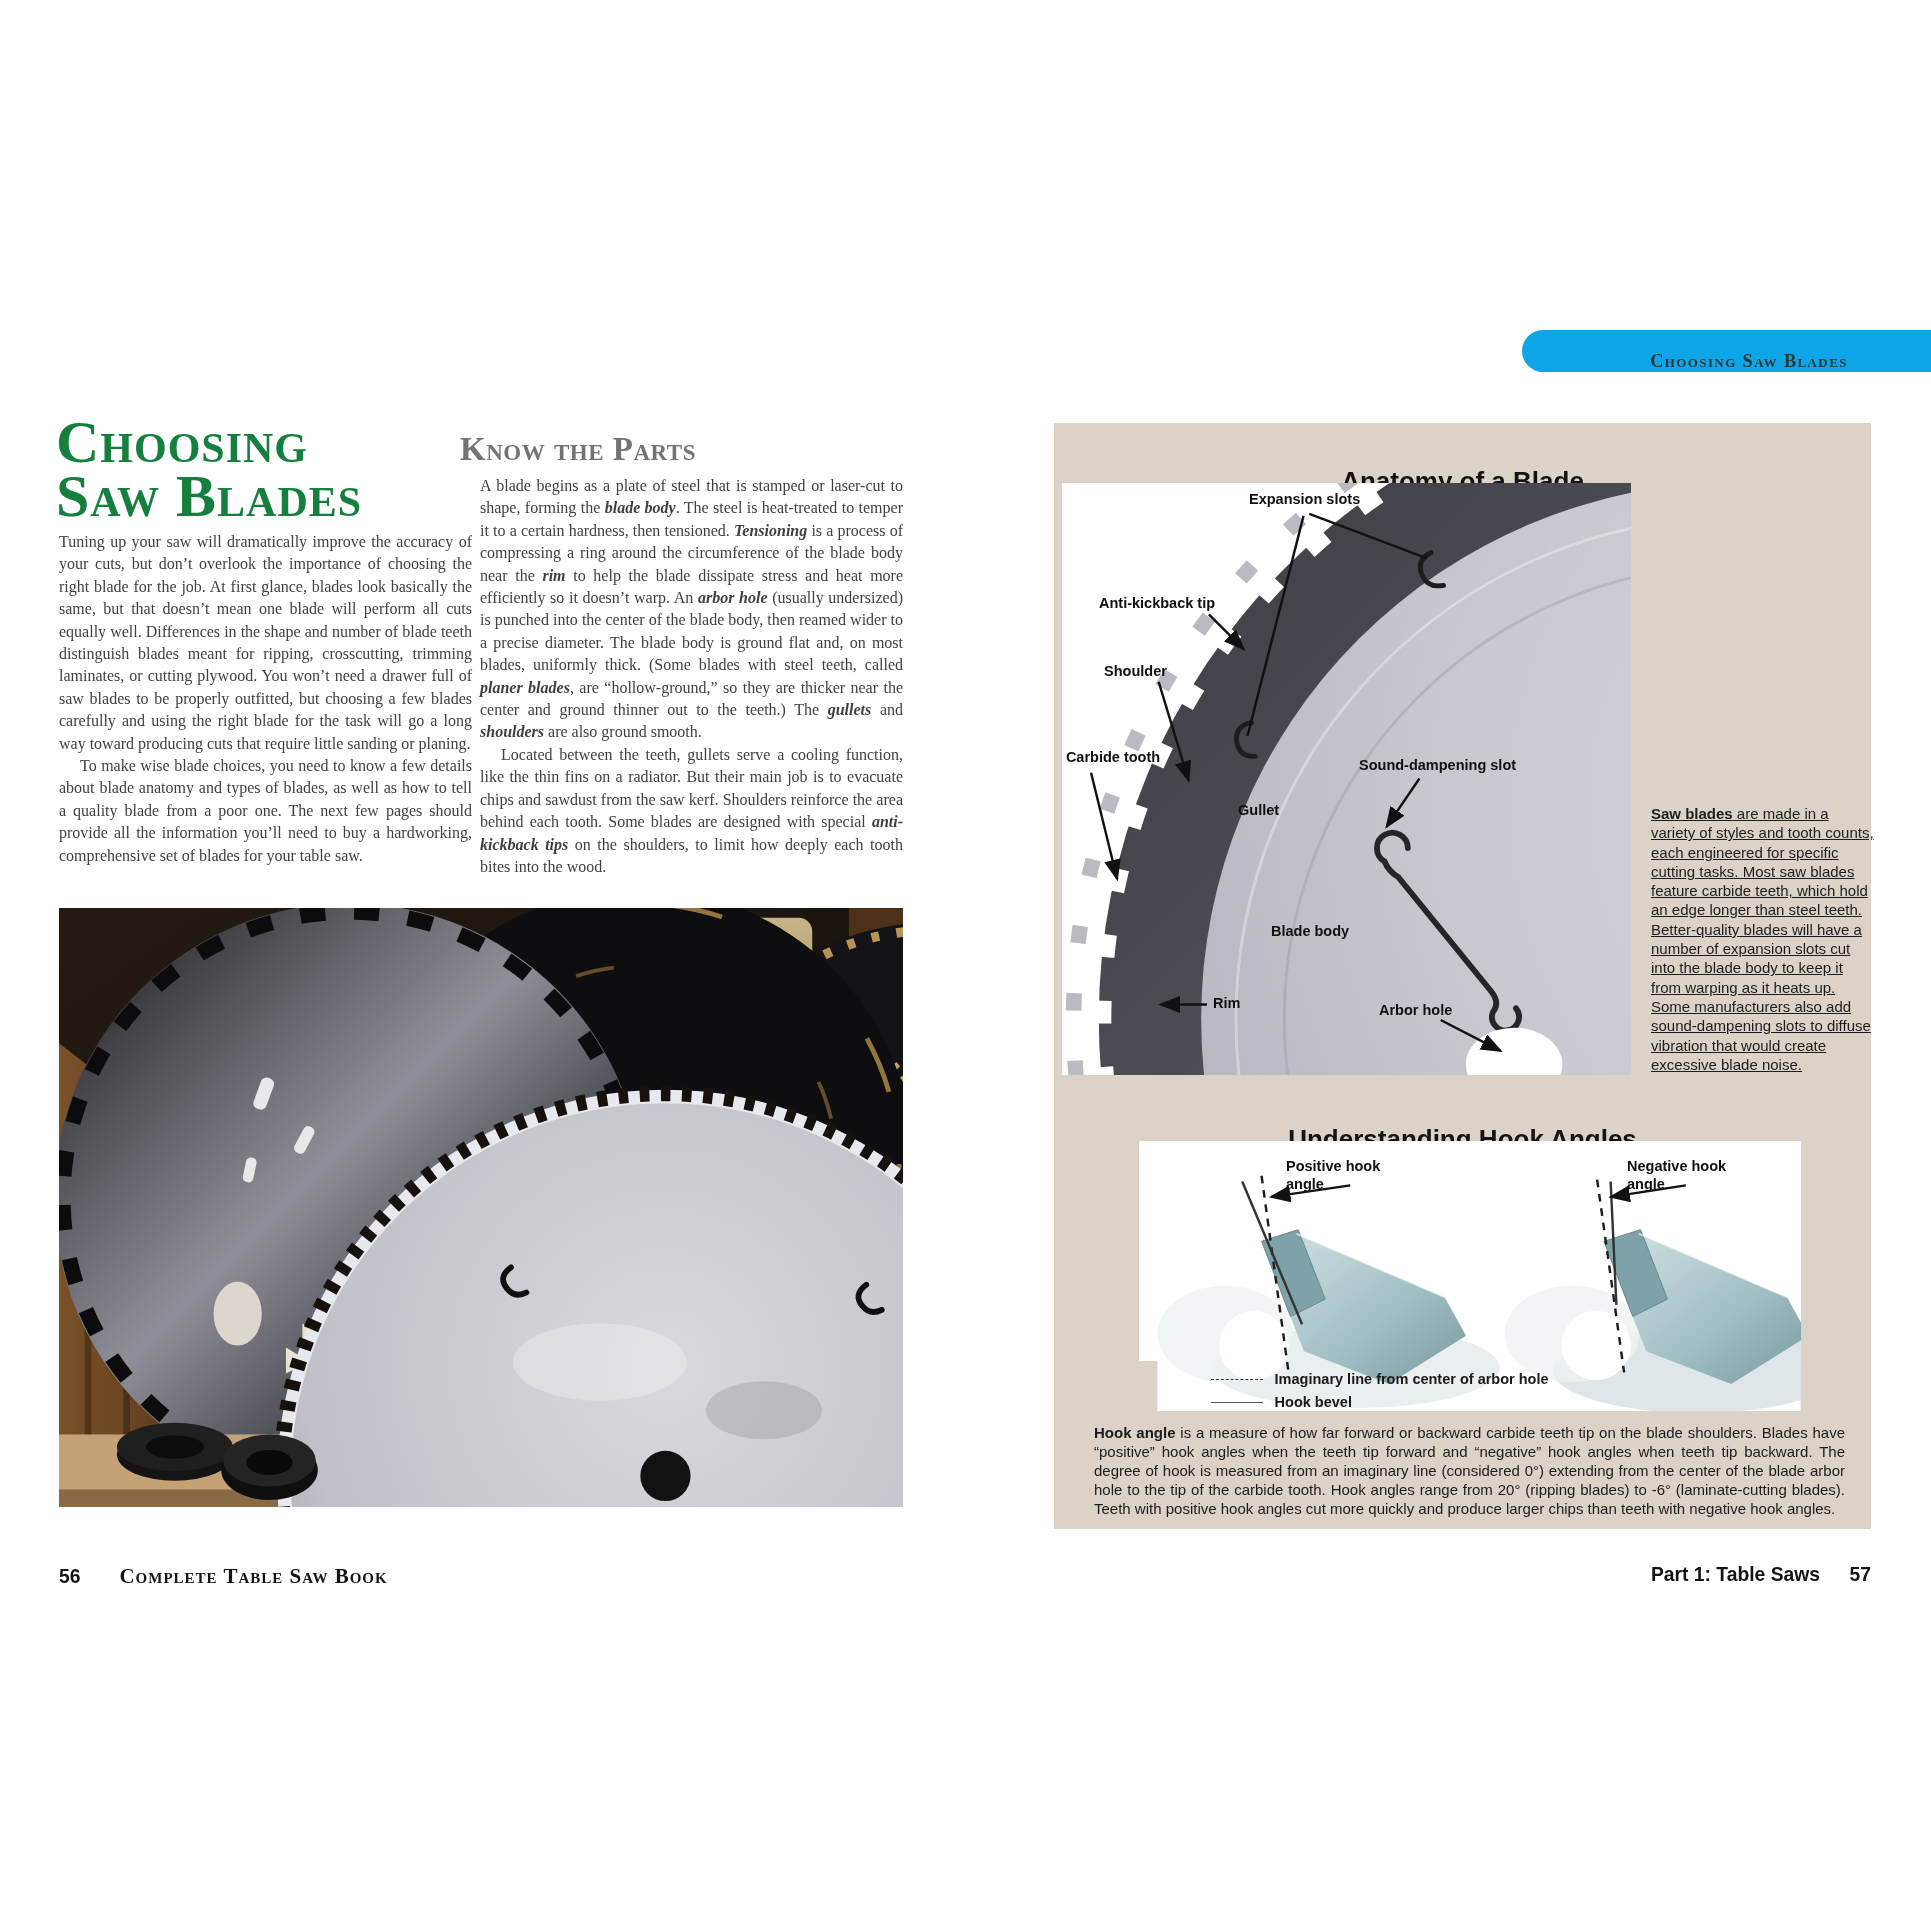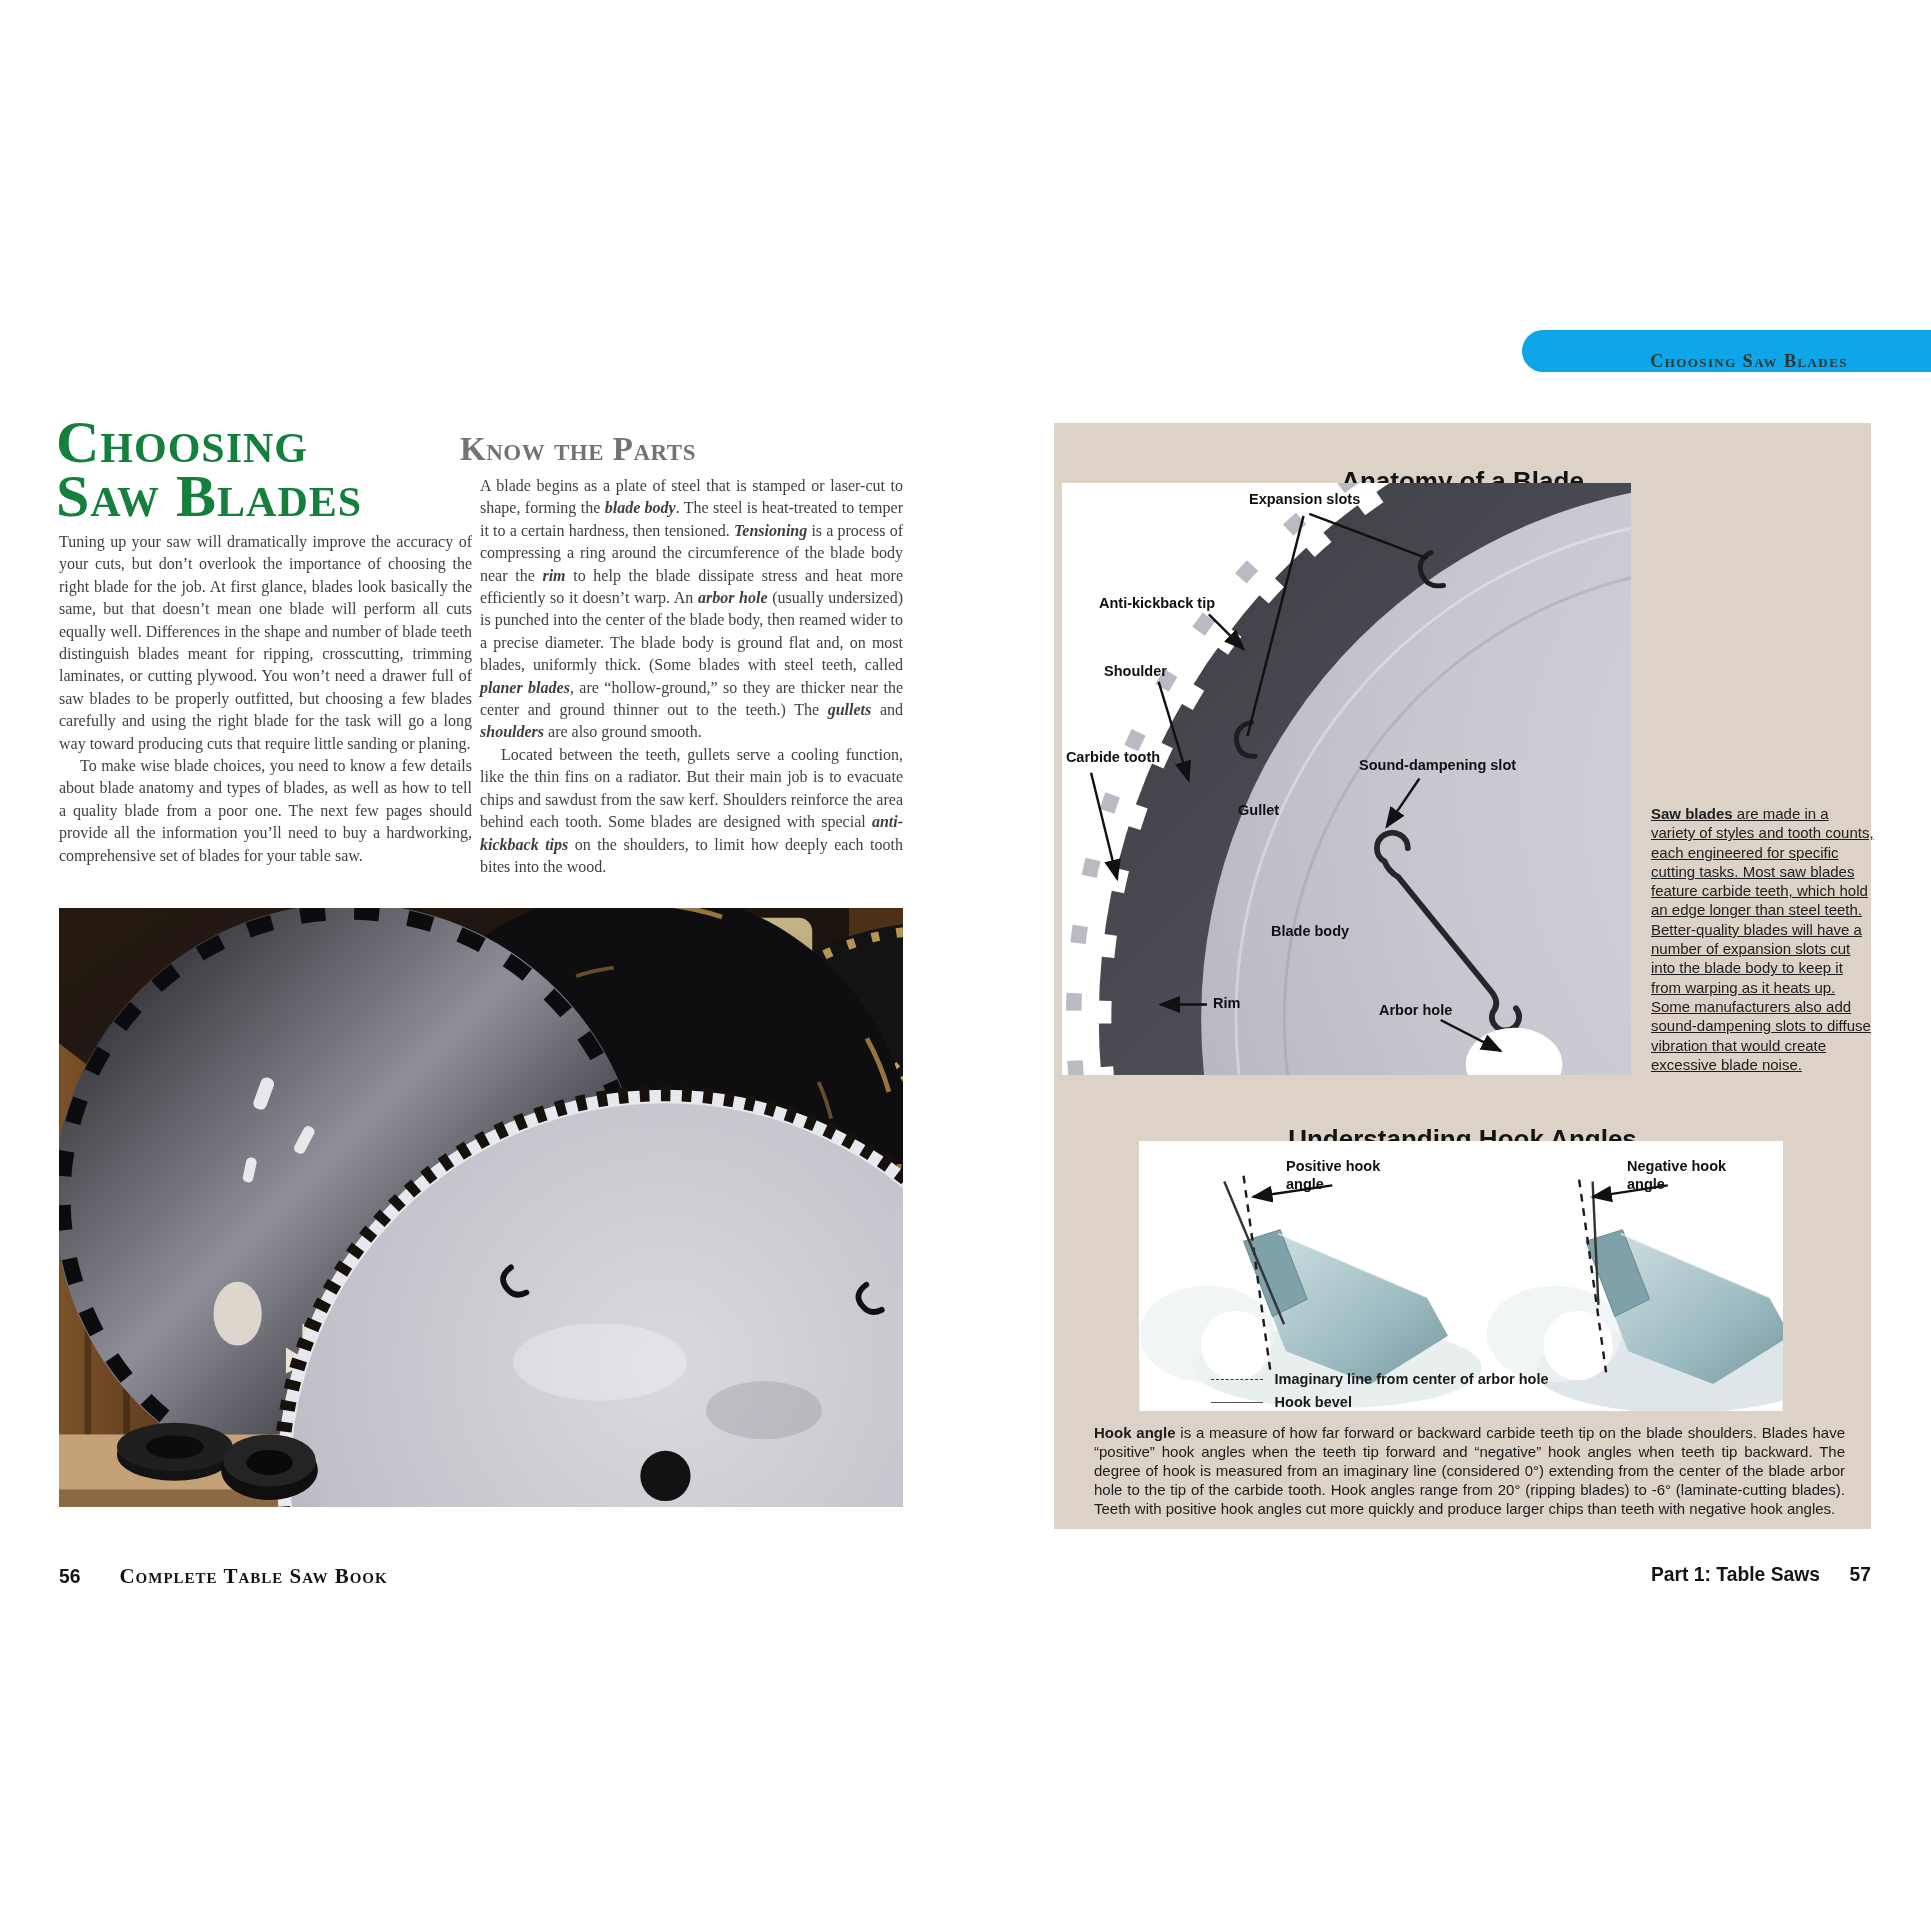--- a/index.html
+++ b/index.html
@@ -34,21 +34,21 @@
               font-family:"Liberation Sans",sans-serif;font-weight:700;font-size:26px;color:#141414;}
   .panel-head span{display:inline-block;border-bottom:2.9px solid #141414;padding:0 3.9px 2.9px 3.9px;margin-top:35px;}
   .anat-head{top:7.7px;}
   .hook-head{top:666px;}
   .anat-photo{position:absolute;left:8px;top:60px;width:569px;height:592px;background:#ffffff;overflow:hidden;}
   .anat-label{position:absolute;font-family:"Liberation Sans",sans-serif;font-weight:700;
               font-size:14.5px;color:#101010;line-height:16.4px;white-space:nowrap;}
   .sidebar{position:absolute;left:597px;top:381px;width:224px;font-family:"Liberation Sans",sans-serif;
            font-size:15px;line-height:19.3px;color:#1d1d1d;}
   .sidebar p{margin:0;text-decoration:underline;}
-  .hook-box{position:absolute;left:85px;top:718px;width:644px;height:220px;background:#ffffff;}
+  .hook-box{position:absolute;left:85px;top:718px;width:644px;height:220px;background:#ffffff;padding-left:18px;}
   .hook-label{position:absolute;font-family:"Liberation Sans",sans-serif;font-weight:700;
               font-size:14.5px;line-height:17.4px;color:#101010;width:108px;}
   .legend-row{position:absolute;display:flex;align-items:center;gap:11.6px;
               font-family:"Liberation Sans",sans-serif;font-weight:700;font-size:14.5px;color:#1a1a1a;}
   .legend-line{width:52px;height:0;}
   .legend-line.dashed{border-top:1.9px dashed #333;}
   .legend-line.solid{border-top:1.9px solid #555;}
   .hook-caption{position:absolute;left:40px;top:1000px;width:751px;font-family:"Liberation Sans",sans-serif;
                 font-size:15px;line-height:19px;color:#1c1c1c;text-align:justify;}
   .hook-caption p{margin:0;}

